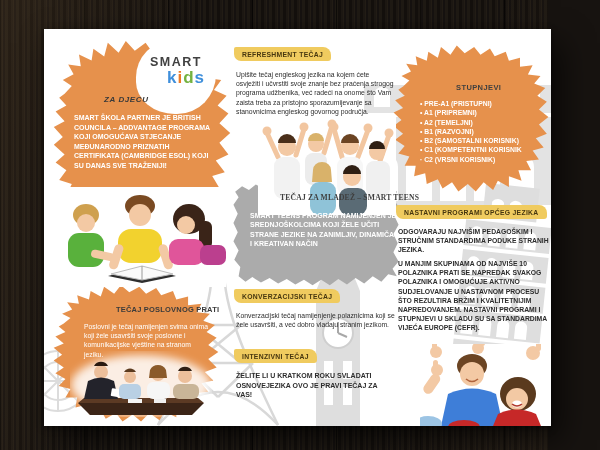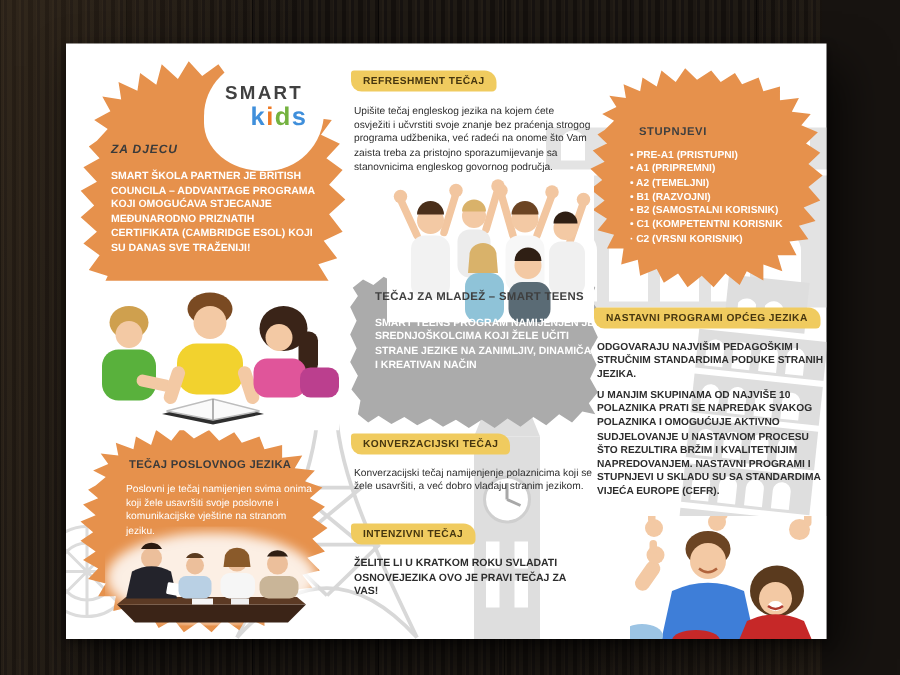--- a/index.html
+++ b/index.html
@@ -15,21 +15,21 @@
       #181410;
   }
   .paper{position:absolute;left:44px;top:29px;width:507px;height:397px;background:#ffffff;
     box-shadow:10px 14px 30px rgba(0,0,0,.65), 0 2px 6px rgba(0,0,0,.5);overflow:hidden;}
   .wm{position:absolute;left:0;top:0;z-index:0;}
   .blob{position:absolute;z-index:1;}
   .photo{position:absolute;z-index:2;}
   .txt{position:absolute;z-index:3;}
   .tag{position:absolute;z-index:3;background:#F0CB5F;color:#46360f;font-weight:700;font-size:6.8px;
     letter-spacing:.3px;padding:4px 8px 3px 8px;border-radius:2px 8px 3px 7px;white-space:nowrap;}
-  .h-dark{font-weight:700;color:#3a3a3a;}
+  .h-dark{font-weight:700;color:#3a3a3a;margin-left:30px;}
   .logo-circle{position:absolute;left:92px;top:11px;width:80px;height:74px;background:#fff;z-index:2;
     border-radius:48% 52% 50% 50% / 52% 48% 55% 45%;text-align:center;}
   .logo-smart{margin-top:15px;font-size:12.5px;font-weight:700;letter-spacing:1.5px;color:#414141;}
   .logo-kids{font-size:17px;font-weight:800;letter-spacing:1px;line-height:17px;margin-left:20px;}
   .lk-k{color:#3f8fdb}.lk-i{color:#ee7a25}.lk-d{color:#74b23f}.lk-s{color:#3f8fdb}
   .white-body{color:#ffffff;}
   .level-line{white-space:nowrap;}
 </style>
 </head>
 <body>
@@ -134,21 +134,21 @@
 
       <polygon points="50,89 84,80 118,89 84,96" fill="#2e2e2e"></polygon>
       <polygon points="53,87 84,79 115,87 84,93" fill="#fafafa" stroke="#bdbdbd" stroke-width="1"></polygon>
       <path d="M84,79 L84,93" stroke="#9a9a9a" stroke-width="1"></path>
     </svg>
 
     <svg class="blob" style="left:8px;top:252px;" width="168" height="142" viewBox="0 0 200 200" preserveAspectRatio="none">
       <path fill="#E6914C" d="M14,60 L22,52 L12,46 L24,40 L18,30 L32,32 L30,20 L44,26 L46,14 L58,22 L62,8 L74,18 L82,6 L92,16 L104,8 L112,18 L124,10 L130,20 L144,14 L148,26 L162,22 L162,34 L178,32 L172,44 L188,46 L180,56 L194,62 L184,72 L196,80 L186,90 L198,100 L186,110 L196,122 L182,128 L192,140 L178,144 L186,156 L170,158 L176,170 L160,170 L164,184 L148,178 L148,192 L134,184 L128,196 L116,186 L106,198 L96,188 L84,198 L76,186 L64,194 L58,182 L44,188 L42,174 L28,178 L30,164 L16,164 L22,152 L8,148 L16,138 L4,130 L14,122 L2,112 L12,104 L2,94 L14,88 L4,78 L16,72 L8,64 Z"></path>
     </svg>
 
-    <div class="txt h-dark" style="left:42px;top:276px;font-size:7.5px;letter-spacing:.2px;">TEČAJ POSLOVNOG JEZIKA</div>
+    <div class="txt h-dark" style="left:42px;top:276px;font-size:7.5px;letter-spacing:.2px;">TEČAJ POSLOVNOG PRATI</div>
     <div class="txt white-body" style="left:40px;top:293px;width:124px;font-size:6.8px;line-height:9.2px;">Poslovni je tečaj namijenjen svima onima koji žele usavršiti svoje poslovne i komunikacijske vještine na stranom jeziku.</div>
 
     <svg class="photo" style="left:26px;top:322px;" width="142" height="66" viewBox="0 0 142 66">
       <defs>
           <filter id="soft">
             <feGaussianBlur stdDeviation="4"></feGaussianBlur>
           </filter>
         </defs>
       <ellipse cx="71" cy="34" rx="70" ry="30" fill="#ffffff" opacity=".85" filter="url(#soft)"></ellipse>
 
@@ -214,21 +214,21 @@
         <path d="M55,55 a9,8 0 0 1 18,0 l1,12 h-20 z" fill="#d9b26a"></path>
       <rect x="52" y="67" width="26" height="33" rx="9" fill="#8fc3d8"></rect>
       <circle cx="94" cy="62" r="9" fill="#f3c9a4"></circle>
         <path d="M85,59 a9,9 0 0 1 18,0 z" fill="#2f1f14"></path>
       <rect x="81" y="73" width="28" height="27" rx="9" fill="#5a6b75"></rect>
     </svg>
 
     <svg class="blob" style="left:186px;top:150px;" width="172" height="110" viewBox="0 0 200 120" preserveAspectRatio="none">
       <path fill="#ABABAB" d="M6,14 L14,8 L22,12 L30,6 L40,11 L50,5 L60,10 L70,4 L80,9 L90,5 L100,10 L110,4 L120,9 L130,5 L140,10 L150,4 L160,9 L170,6 L180,11 L188,7 L194,14 L190,22 L196,30 L191,40 L196,50 L190,60 L195,70 L190,80 L196,90 L189,98 L194,106 L184,104 L176,112 L166,106 L156,114 L146,108 L136,115 L126,109 L116,116 L106,110 L96,116 L86,110 L76,115 L66,109 L56,114 L46,108 L36,113 L26,107 L18,112 L10,106 L12,96 L5,88 L10,78 L4,68 L9,58 L4,48 L9,38 L4,28 L10,20 Z"></path>
     </svg>
-    <div class="txt h-dark" style="left:206px;top:164px;font-size:7.6px;letter-spacing:.2px;color:#3f3f3f;">TEČAJ ZA MLADEŽ – SMART TEENS</div>
+    <div class="txt h-dark" style="left:206px;top:164px;font-size:7.6px;letter-spacing:.2px;color:#3f3f3f;font-family:Liberation Serif, serif;">TEČAJ ZA MLADEŽ – SMART TEENS</div>
     <div class="txt white-body" style="left:206px;top:182px;width:152px;font-size:7px;line-height:9.4px;font-weight:700;">SMART TEENS PROGRAM NAMIJENJEN JE SREDNJOŠKOLCIMA KOJI ŽELE UČITI STRANE JEZIKE NA ZANIMLJIV, DINAMIČAN I KREATIVAN NAČIN</div>
 
     <div class="tag" style="left:190px;top:260px;">KONVERZACIJSKI TEČAJ</div>
     <div class="txt" style="left:192px;top:282px;width:172px;font-size:6.8px;line-height:9.2px;color:#2d2d2d;">Konverzacijski tečaj namijenjenje polaznicima koji se žele usavršiti, a već dobro vladaju stranim jezikom.</div>
 
     <div class="tag" style="left:190px;top:320px;">INTENZIVNI TEČAJ</div>
     <div class="txt" style="left:192px;top:342px;width:158px;font-size:7px;line-height:9.6px;font-weight:700;color:#2d2d2d;">ŽELITE LI U KRATKOM ROKU SVLADATI OSNOVEJEZIKA OVO JE  PRAVI TEČAJ ZA VAS!</div>
 
     <svg class="blob" style="left:348px;top:12px;" width="158" height="152" viewBox="0 0 200 200" preserveAspectRatio="none">
       <path fill="#E6914C" d="M14,60 L22,52 L12,46 L24,40 L18,30 L32,32 L30,20 L44,26 L46,14 L58,22 L62,8 L74,18 L82,6 L92,16 L104,8 L112,18 L124,10 L130,20 L144,14 L148,26 L162,22 L162,34 L178,32 L172,44 L188,46 L180,56 L194,62 L184,72 L196,80 L186,90 L198,100 L186,110 L196,122 L182,128 L192,140 L178,144 L186,156 L170,158 L176,170 L160,170 L164,184 L148,178 L148,192 L134,184 L128,196 L116,186 L106,198 L96,188 L84,198 L76,186 L64,194 L58,182 L44,188 L42,174 L28,178 L30,164 L16,164 L22,152 L8,148 L16,138 L4,130 L14,122 L2,112 L12,104 L2,94 L14,88 L4,78 L16,72 L8,64 Z"></path>

